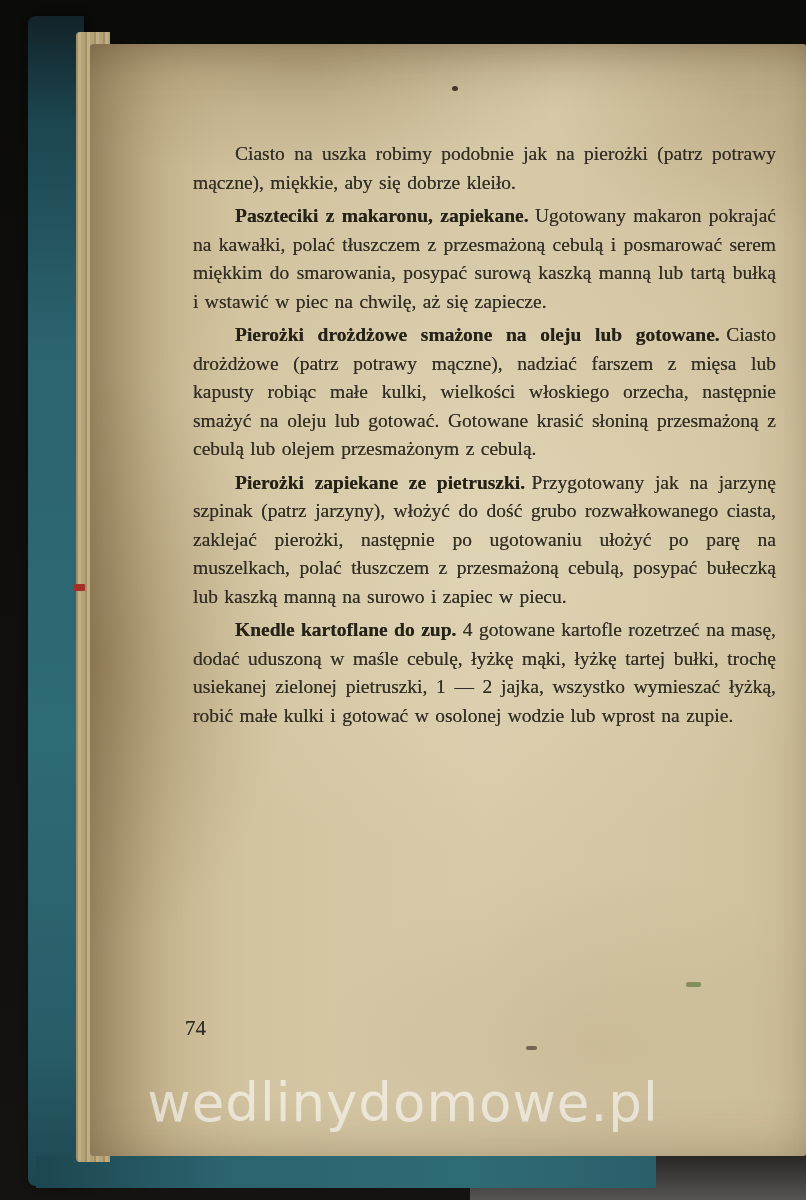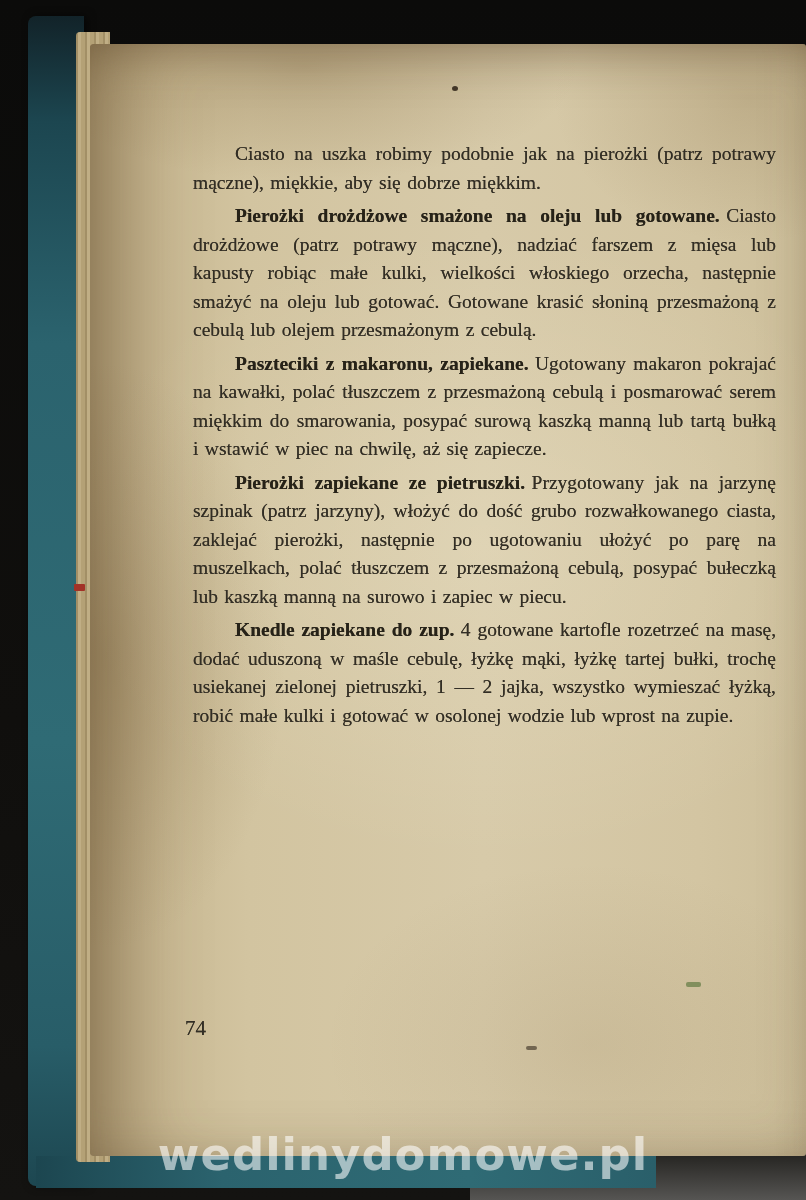--- a/index.html
+++ b/index.html
@@ -77,25 +77,25 @@
   }
   .page-number {
     position: absolute;
     left: 95px; top: 972px;
     color: #322e25;
     font-size: 21px;
     text-shadow: 0 0 0.5px rgba(45,38,26,0.75);
   }
   .watermark {
     position: absolute;
-    left: 0; right: 0; top: 1128px;
+    left: 0; right: 0; top: 1072px;
     text-align: center;
     font-family: "DejaVu Sans", sans-serif;
-    font-weight: 700;
-    font-size: 45px;
+    font-weight: 400;
+    font-size: 53px;
     letter-spacing: 1px;
     color: rgba(255,255,255,0.58);
     z-index: 6;
     pointer-events: none;
   }
   .speck { position: absolute; z-index: 3; }
   .speck-dot-top   { left: 452px; top: 86px;  width: 6px;  height: 5px; background: rgba(42,32,20,0.85); border-radius: 50%; }
   .speck-red-mark  { left: 74px;  top: 584px; width: 11px; height: 7px; background: #a23227; border-radius: 1px; }
   .speck-green-dash{ left: 686px; top: 982px; width: 15px; height: 5px; background: rgba(116,134,82,0.85); border-radius: 2px; }
   .speck-dark-dash { left: 526px; top: 1046px;width: 11px; height: 4px; background: rgba(64,54,40,0.65); border-radius: 2px; }
@@ -107,33 +107,33 @@
 
   <div class="floor"></div>
   <div class="cover-left"></div>
   <div class="cover-bottom"></div>
   <div class="page-edge"></div>
 
   <div class="paper">
 
     <div class="text-block">
       <p>
-        <span class="lead"></span><span>Ciasto na uszka robimy podobnie jak na pierożki (patrz potrawy mączne), miękkie, aby się dobrze miękkim.</span>
+        <span class="lead"></span><span>Ciasto na uszka robimy podobnie jak na pierożki (patrz potrawy mączne), miękkie, aby się dobrze kleiło.</span>
+      </p>
+      <p>
+        <span class="lead">Paszteciki z makaronu, zapiekane.</span><span>Ugotowany makaron pokrajać na kawałki, polać tłuszczem z przesmażoną cebulą i posmarować serem miękkim do smarowania, posypać surową kaszką manną lub tartą bułką i wstawić w piec na chwilę, aż się zapiecze.</span>
       </p>
       <p>
         <span class="lead">Pierożki drożdżowe smażone na oleju lub gotowane.</span><span>Ciasto drożdżowe (patrz potrawy mączne), nadziać farszem z mięsa lub kapusty robiąc małe kulki, wielkości włoskiego orzecha, następnie smażyć na oleju lub gotować. Gotowane krasić słoniną przesmażoną z cebulą lub olejem przesmażonym z cebulą.</span>
       </p>
       <p>
-        <span class="lead">Paszteciki z makaronu, zapiekane.</span><span>Ugotowany makaron pokrajać na kawałki, polać tłuszczem z przesmażoną cebulą i posmarować serem miękkim do smarowania, posypać surową kaszką manną lub tartą bułką i wstawić w piec na chwilę, aż się zapiecze.</span>
-      </p>
-      <p>
         <span class="lead">Pierożki zapiekane ze pietruszki.</span><span>Przygotowany jak na jarzynę szpinak (patrz jarzyny), włożyć do dość grubo rozwałkowanego ciasta, zaklejać pierożki, następnie po ugotowaniu ułożyć po parę na muszelkach, polać tłuszczem z przesmażoną cebulą, posypać bułeczką lub kaszką manną na surowo i zapiec w piecu.</span>
       </p>
       <p>
-        <span class="lead">Knedle zapiekane do zup.</span><span>4 gotowane kartofle rozetrzeć na masę, dodać uduszoną w maśle cebulę, łyżkę mąki, łyżkę tartej bułki, trochę usiekanej zielonej pietruszki, 1 — 2 jajka, wszystko wymieszać łyżką, robić małe kulki i gotować w osolonej wodzie lub wprost na zupie.</span>
+        <span class="lead">Knedle kartoflane do zup.</span><span>4 gotowane kartofle rozetrzeć na masę, dodać uduszoną w maśle cebulę, łyżkę mąki, łyżkę tartej bułki, trochę usiekanej zielonej pietruszki, 1 — 2 jajka, wszystko wymieszać łyżką, robić małe kulki i gotować w osolonej wodzie lub wprost na zupie.</span>
       </p>
     </div>
 
     <div class="page-number">74</div>
   </div>
 
   <div class="speck speck-dot-top"></div>
   <div class="speck speck-red-mark"></div>
   <div class="speck speck-green-dash"></div>
   <div class="speck speck-dark-dash"></div>

